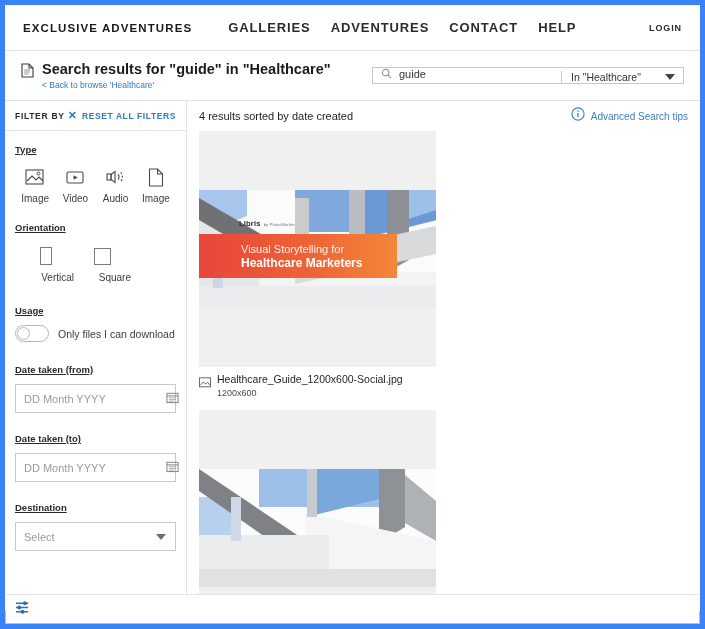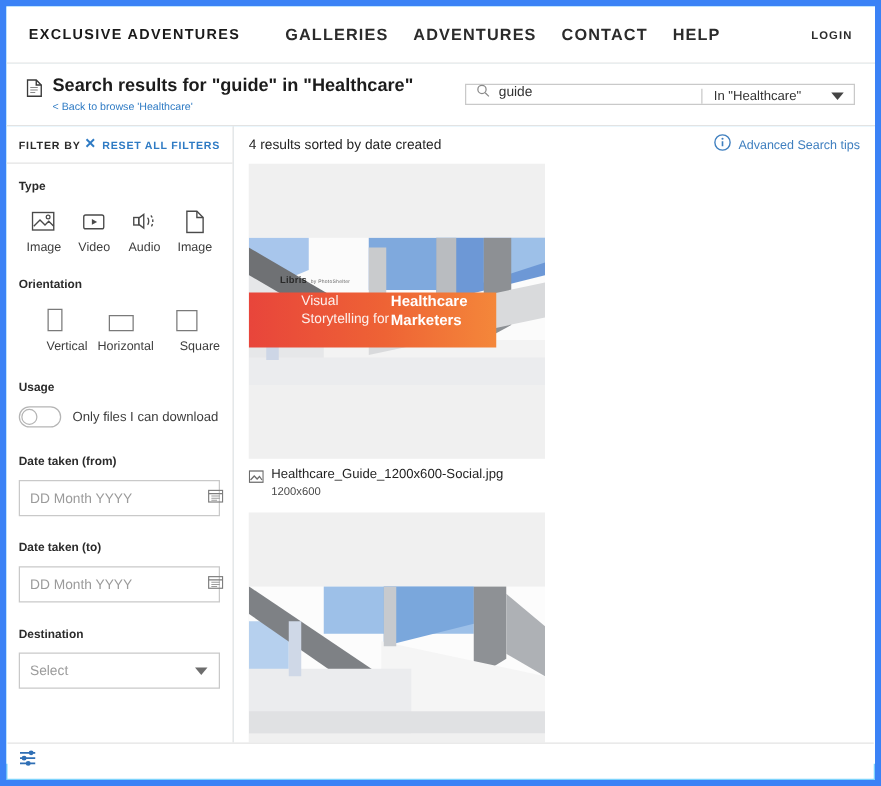--- a/index.html
+++ b/index.html
@@ -90,21 +90,21 @@
     display: flex; align-items: center; height: 30px;
     border-bottom: 1px solid #e3e3e3;
     margin: 0 -10px; padding: 0 10px;
   }
   .filterby { font-size: 8.5px; font-weight: bold; letter-spacing: 0.7px; color: #2b2b2b; }
   .reset { margin-left: auto; display: flex; align-items: center; gap: 5px; }
   .reset-x { color: #2f7bc4; font-size: 11px; font-weight: bold; line-height: 1; }
   .reset-label { font-size: 8.5px; font-weight: bold; letter-spacing: 0.6px; color: #2f7bc4; }
 
   .group { margin-top: 13px; }
-  .group-label { font-size: 9.5px; font-weight: bold; color: #2b2b2b; margin-bottom: 9px; }
+  .group-label { font-size: 9.5px; font-weight: bold; color: #2b2b2b; margin-bottom: 9px; text-decoration: underline; }
 
   .typerow { display: flex; gap: 0; }
   .typecell { width: 41px; text-align: center; }
   .typeicon { height: 26px; display: flex; align-items: center; justify-content: center; }
   .typename { font-size: 10px; color: #3d3d3d; margin-top: 3px; }
 
   .orientrow { display: flex; gap: 0; padding-left: 2px; }
   .orientcell { width: 57px; text-align: right; }
   .orientshape { height: 26px; display: flex; align-items: flex-end; justify-content: center; padding-bottom: 3px; }
   .sh { border: 1px solid #7a7a7a; }
@@ -164,21 +164,21 @@
 
   
   .libris {
     position: absolute; display: flex; align-items: baseline; gap: 3px;
   }
   .libris-name { font-size: 7.5px; font-weight: bold; color: #2a2a2a; letter-spacing: .2px; }
   .libris-by { font-size: 4px; color: #6d6d6d; letter-spacing: .2px; }
   .banner {
     position: absolute;
     background: linear-gradient(90deg, #e8453b 0%, #ee6335 55%, #f4873a 100%);
-    display: flex; flex-direction: row; justify-content: center;
+    display: flex; flex-direction: column; justify-content: center;
     padding-left: 42px;
   }
   .banner .l1 { font-size: 11px; color: #fdf0ec; line-height: 14px; }
   .banner .l2 { font-size: 12px; font-weight: bold; color: #ffffff; line-height: 15px; }
 
   
   .bottombar {
     position: absolute; left: 1px; right: 1px; bottom: 1px;
     height: 29px; border-top: 1px solid #e3e3e3;
     background: #fff; display: flex; align-items: center; padding: 0 9px;
@@ -295,26 +295,20 @@
       </div>
 
       <div class="group" style="margin-top:18px;">
         <div class="group-label">Orientation</div>
         <div class="orientrow">
           <div class="orientcell">
             <div class="orientshape">
                 <div class="sh sh-v"></div>
               </div>
             <div class="orientname">Vertical</div>
-          </div>
-          <div class="orientcell">
-            <div class="orientshape">
-                <div class="sh sh-h"></div>
-              </div>
-            <div class="orientname">Horizontal</div>
           </div>
           <div class="orientcell">
             <div class="orientshape">
                 <div class="sh sh-s"></div>
               </div>
             <div class="orientname">Square</div>
           </div>
         </div>
       </div>
 
@@ -397,21 +391,21 @@
                 <path d="M0 8l120 70-14 14L0 30z" fill="#6f7174"></path>
                 <path d="M96 8h14v62H96z" fill="#c9cbcd"></path>
                 <path d="M150 0h16v56h-16z" fill="#b9bcc0"></path>
                 <path d="M188 0h22v70l-22 12z" fill="#8d9094"></path>
                 <path d="M60 82h177v36H60z" fill="#f3f3f3"></path>
                 <path d="M96 66l141-30v28L96 94z" fill="#d9dadc"></path>
                 <path d="M0 96h237v22H0z" fill="#ebecee"></path>
                 <path d="M14 52h10v46H14z" fill="#cdd6e6"></path>
               </svg>
             </div>
-            <div class="libris" style="left:25px; top:88px;">
+            <div class="libris" style="left:40px; top:88px;">
               <span class="libris-name">Libris</span>
               <span class="libris-by">by PhotoShelter</span>
             </div>
             <div class="banner" style="left:0; top:103px; width:198px; height:44px;">
               <span class="l1">Visual Storytelling for</span>
               <span class="l2">Healthcare Marketers</span>
             </div>
           </div>
           <div class="meta">
             <span class="img-ico">

